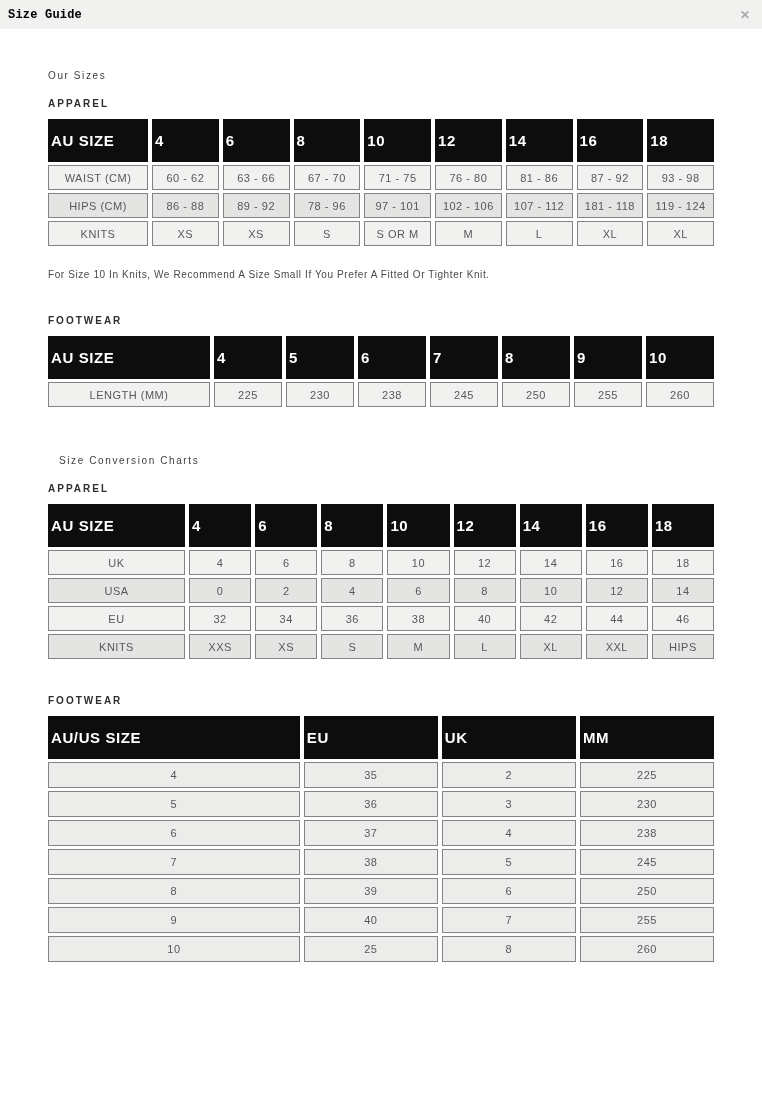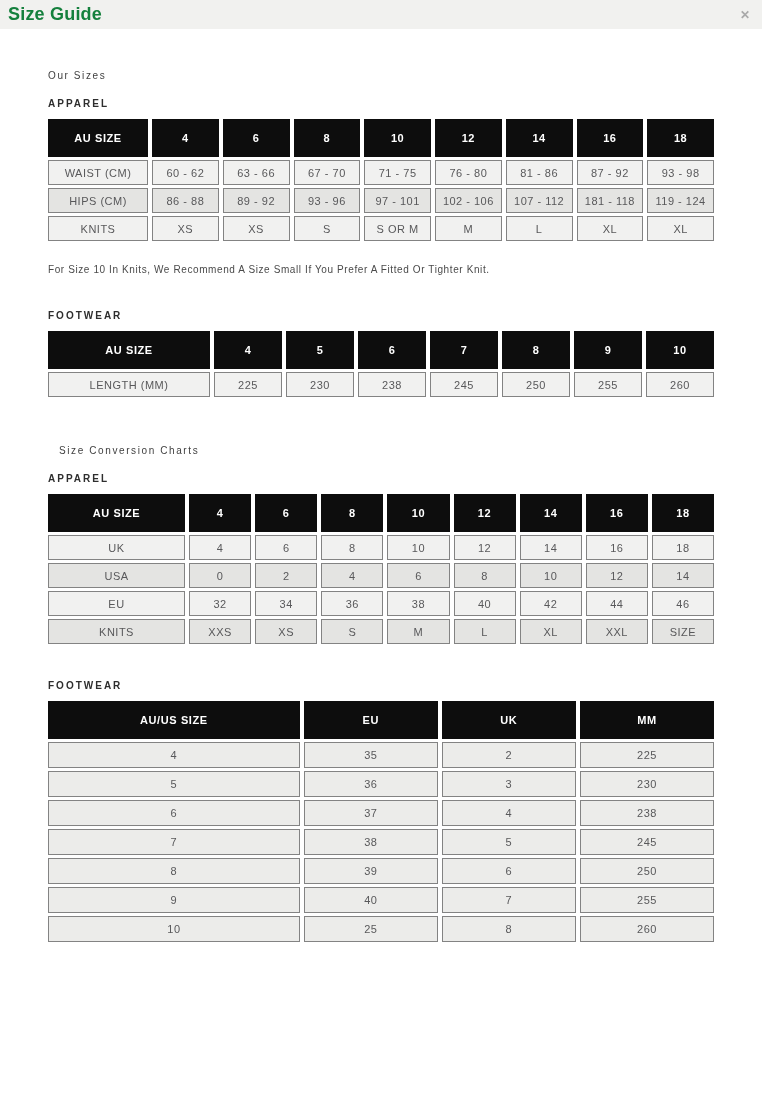--- a/index.html
+++ b/index.html
@@ -13,24 +13,25 @@
   }
   .titlebar {
     background: #f1f1ef;
     height: 29px;
     display: flex;
     align-items: center;
     justify-content: space-between;
     padding: 0 12px 0 8px;
   }
   .titlebar .title {
-    font-size: 18px;
+    font-size: 12px;
     font-weight: bold;
-    color: #15803d;
+    color: #000000;
     letter-spacing: 0.2px;
+    font-family: Liberation Mono, monospace;
   }
   .close {
     color: #a9a9a9;
     font-size: 12px;
     line-height: 1;
     cursor: pointer;
     font-weight: bold;
   }
   .content { padding: 41px 48px 70px 48px; }
   .eyebrow {
@@ -51,25 +52,25 @@
     border-collapse: separate;
     border-spacing: 4px 3px;
     table-layout: fixed;
     width: calc(100% + 8px);
     margin: 0 -4px;
   }
   th {
     background: #0d0d0d;
     border: 1px solid #0d0d0d;
     color: #ffffff;
-    font-size: 11px;
+    font-size: 15px;
     font-weight: bold;
     letter-spacing: 0.6px;
     height: 36px;
-    text-align: center;
+    text-align: left;
     padding: 12px 2px;
     overflow: hidden;
   }
   td {
     background: #f1f1f0;
     border: 1px solid #838383;
     color: #58585a;
     font-size: 11px;
     letter-spacing: 0.5px;
     height: 25px;
@@ -130,21 +131,21 @@
           <td>71 - 75</td>
           <td>76 - 80</td>
           <td>81 - 86</td>
           <td>87 - 92</td>
           <td>93 - 98</td>
         </tr>
         <tr>
           <td>HIPS (CM)</td>
           <td>86 - 88</td>
           <td>89 - 92</td>
-          <td>93 - 96</td>
+          <td>78 - 96</td>
           <td>97 - 101</td>
           <td>102 - 106</td>
           <td>107 - 112</td>
           <td>181 - 118</td>
           <td>119 - 124</td>
         </tr>
         <tr>
           <td>KNITS</td>
           <td>XS</td>
           <td>XS</td>
@@ -241,21 +242,21 @@
         </tr>
         <tr>
           <td>KNITS</td>
           <td>XXS</td>
           <td>XS</td>
           <td>S</td>
           <td>M</td>
           <td>L</td>
           <td>XL</td>
           <td>XXL</td>
-          <td>SIZE</td>
+          <td>HIPS</td>
         </tr>
       </tbody>
     </table>
 
   <h3 class="subhead gap-table-to-head">FOOTWEAR</h3>
   <table class="t4">
       <thead>
         <tr>
           <th>AU/US SIZE</th>
           <th>EU</th>

